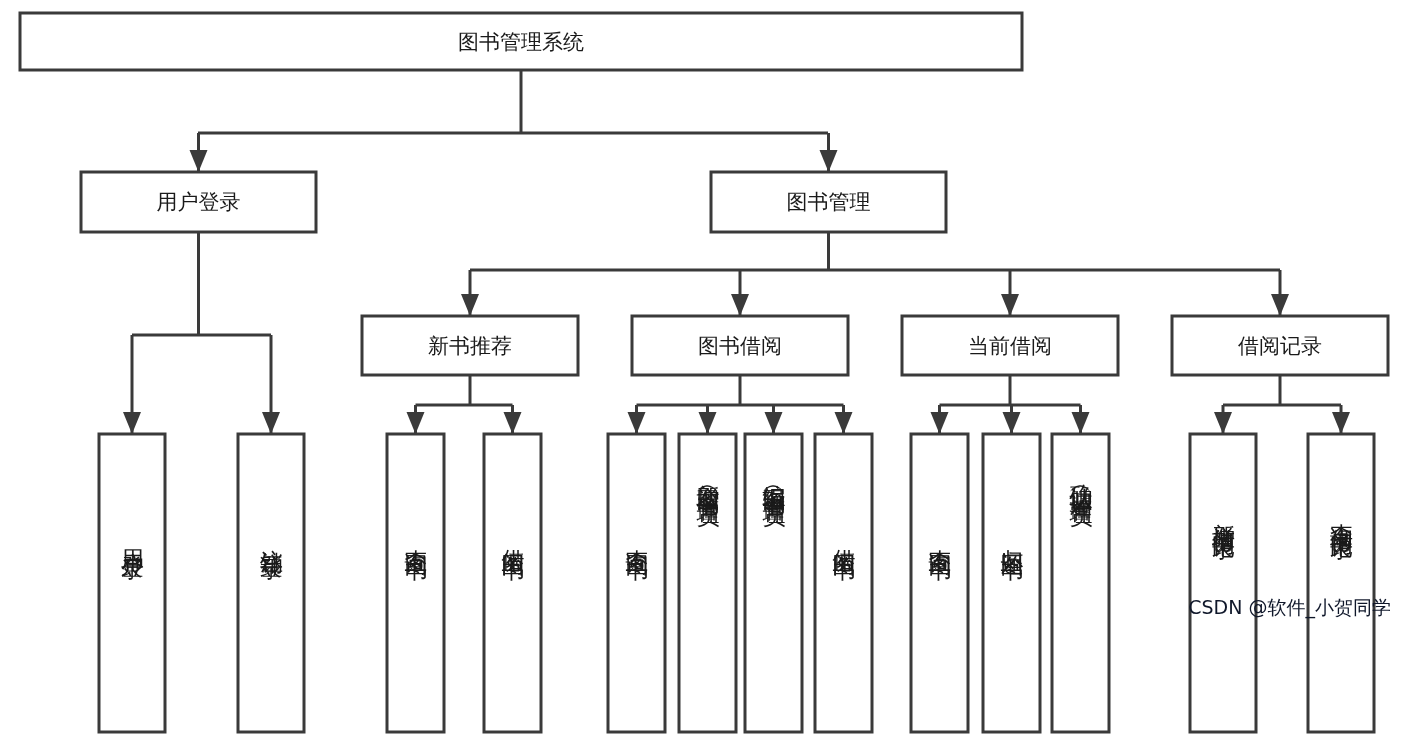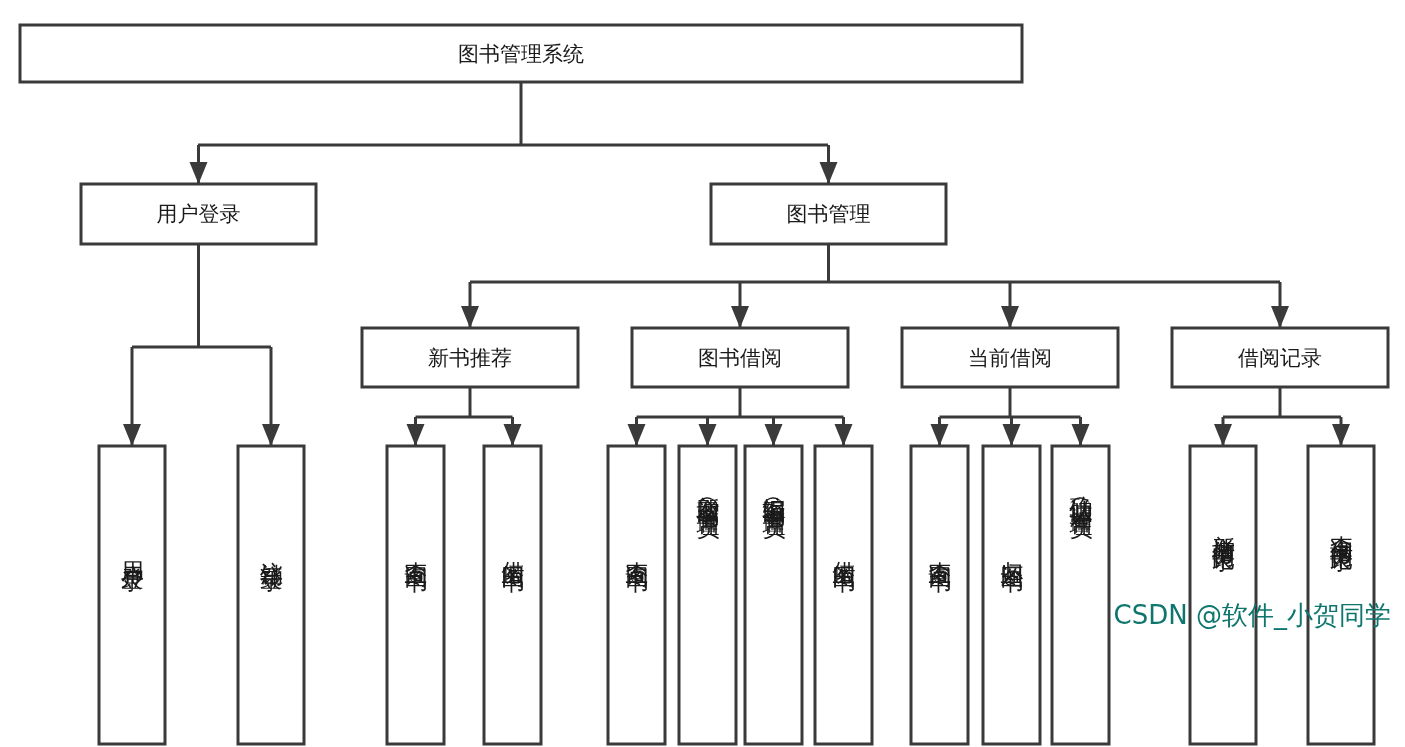--- a/index.html
+++ b/index.html
@@ -11,21 +11,20 @@
     width: 1405px;
     height: 747px;
     font-family: "DejaVu Sans", "Liberation Sans", sans-serif;
     overflow: hidden;
   }
   #diagram-root {
     position: relative;
     width: 1405px;
     height: 627px;
     background: #ffffff;
-    margin-top: 12px;
   }
   svg.diagram-canvas {
     position: absolute;
     left: 0;
     top: 0;
     width: 1405px;
     height: 747px;
   }
   .node-box {
     fill: #ffffff;
@@ -66,22 +65,22 @@
     line-height: 1.12;
     letter-spacing: 3px;
     color: #1a1a1a;
     white-space: nowrap;
   }
   .watermark {
     position: absolute;
     right: 14px;
     bottom: 6px;
     font-family: "DejaVu Sans", "Liberation Sans", sans-serif;
-    font-size: 26px;
-    color: #0f766e;
+    font-size: 19px;
+    color: #0f172a;
     white-space: nowrap;
     user-select: none;
   }
 </style>
 </head>
 <body>
 
 <div id="diagram-root">
 
   <svg class="diagram-canvas" viewBox="0 0 1405 747">

